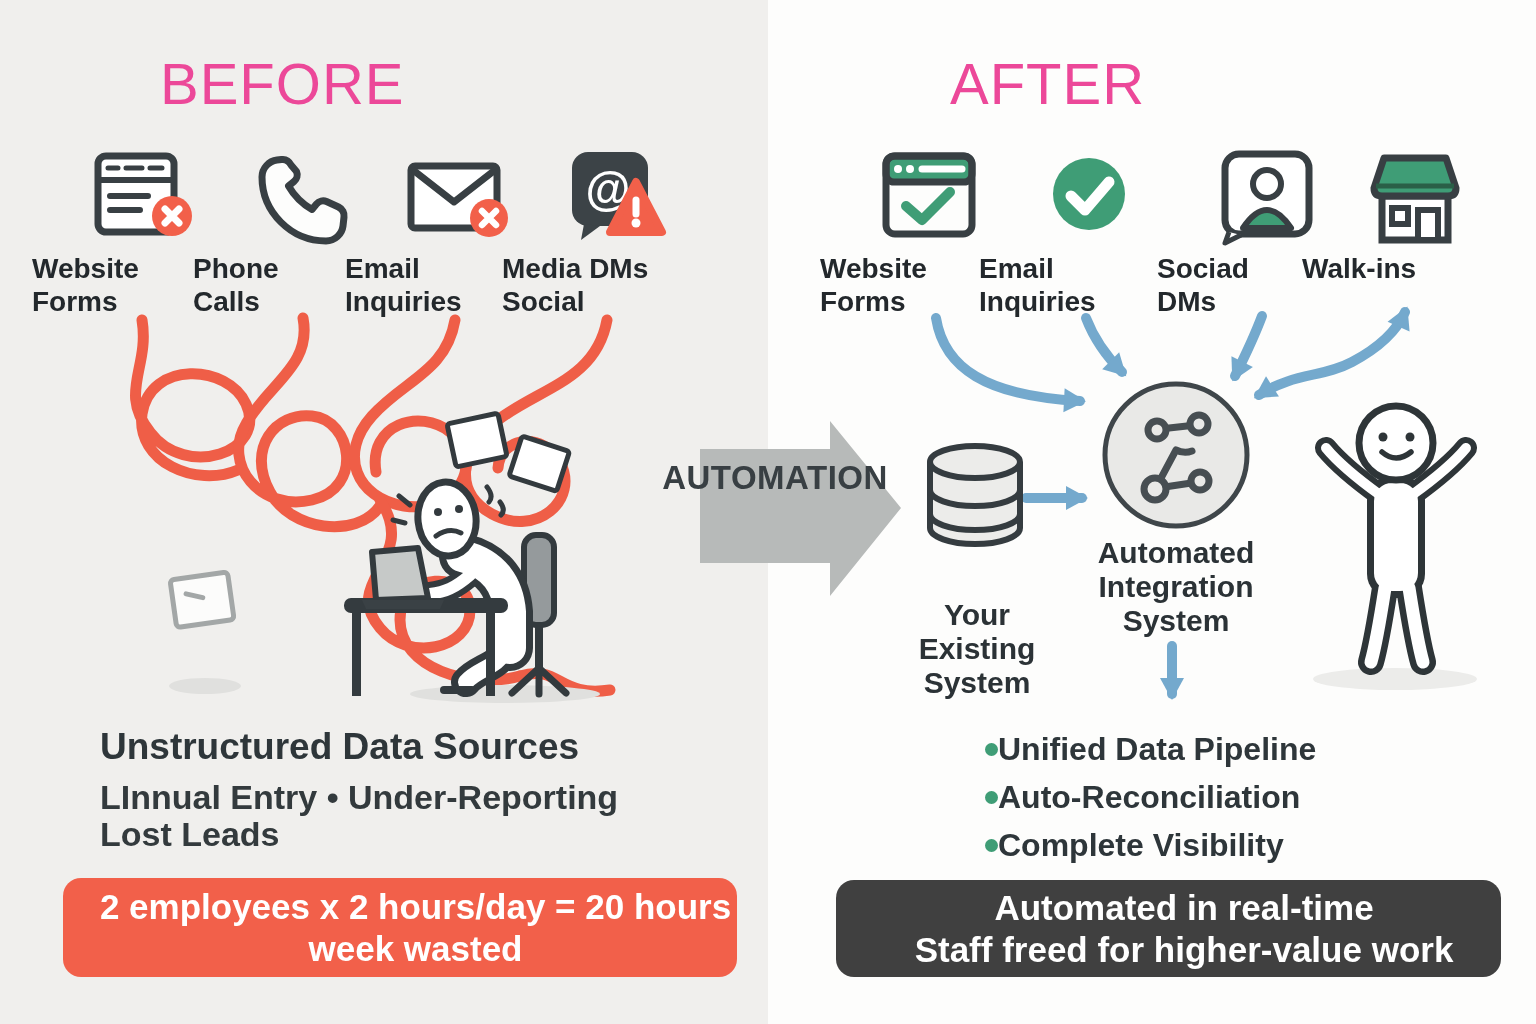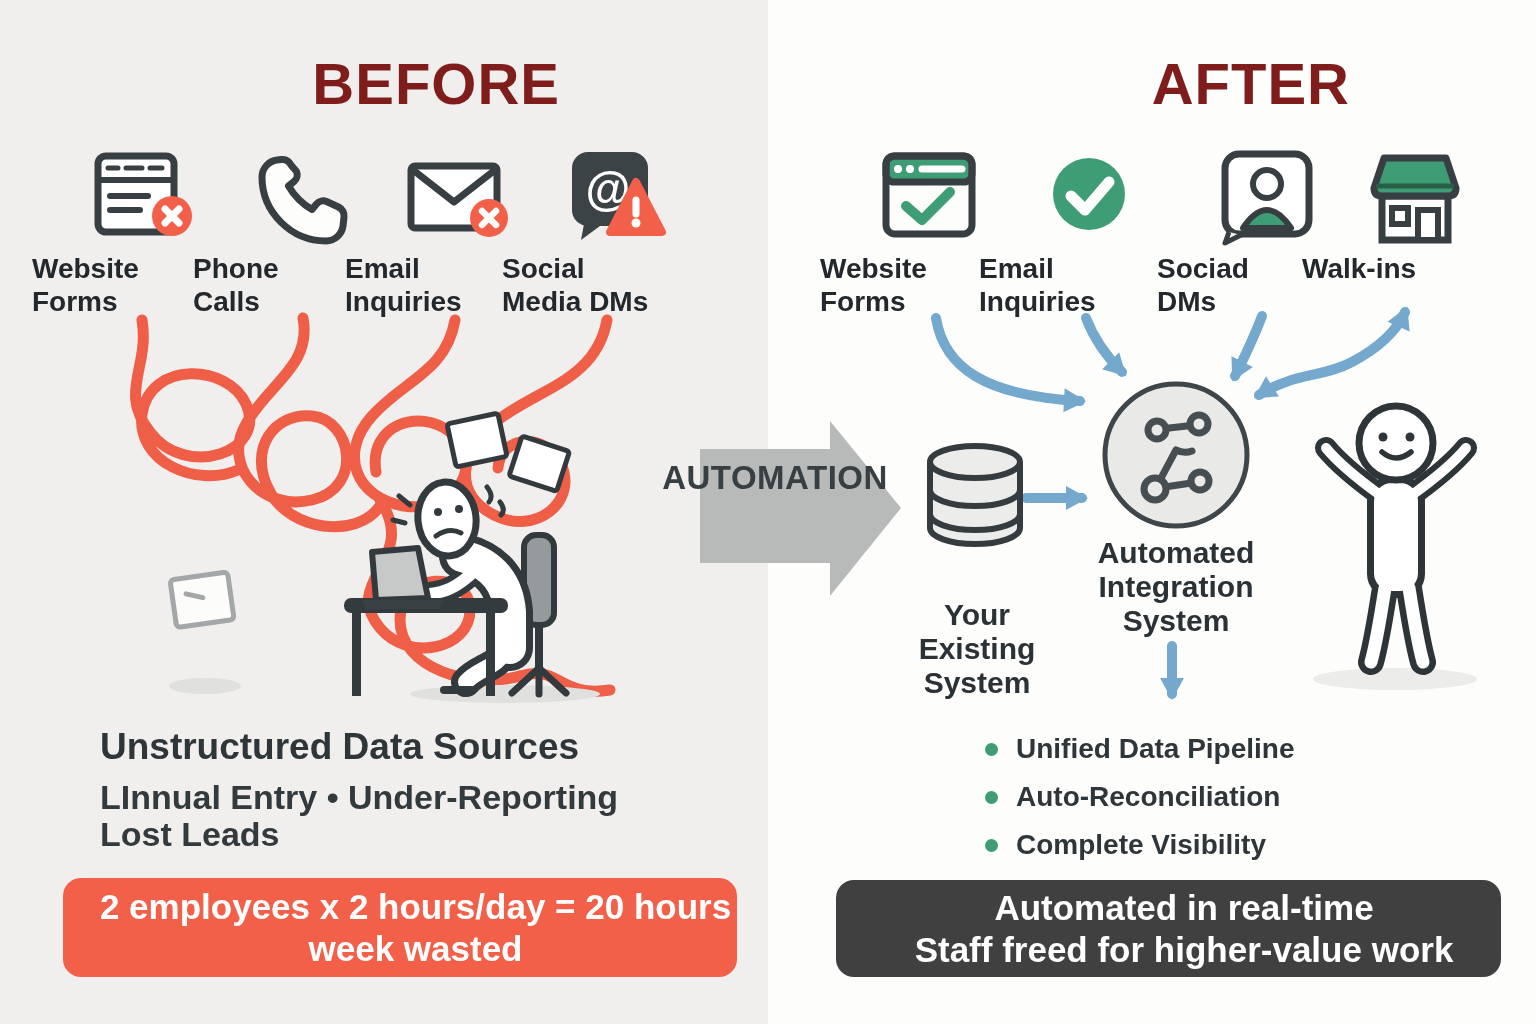--- a/index.html
+++ b/index.html
@@ -4,22 +4,22 @@
 <style>
   html,body{margin:0;padding:0;background:#ffffff;}
   .stage{
     position:relative;width:1536px;height:1024px;overflow:hidden;
     font-family:"Liberation Sans",sans-serif;
   }
   .panel{position:absolute;top:0;height:1024px;}
   .panel-left{left:0;width:768px;background:#f0efed;}
   .panel-right{left:768px;width:768px;background:#fdfdfc;}
   .heading{
-    position:absolute;top:50px;width:400px;text-align:right;
-    font-size:58px;font-weight:700;letter-spacing:1px;color:#7f1d1d;
+    position:absolute;top:50px;width:400px;text-align:left;
+    font-size:58px;font-weight:400;letter-spacing:1px;color:#ec4899;
   }
   .src-icon{position:absolute;top:148px;width:116px;height:100px;}
   .src-label{
     position:absolute;top:252px;width:220px;
     font-size:28px;font-weight:700;color:#23282c;line-height:33px;
   }
   .src-label span{display:block;}
   .scene{position:absolute;left:0;top:0;width:1536px;height:1024px;}
   .ai-label{
     position:absolute;left:640px;top:458px;width:270px;text-align:center;
@@ -32,22 +32,22 @@
     color:#2b3236;line-height:34px;
   }
   .node-label span{display:block;}
   .caption-title{
     position:absolute;left:100px;top:726px;font-size:37px;font-weight:700;color:#2e363a;
   }
   .caption-line{
     position:absolute;left:100px;font-size:34px;font-weight:600;color:#333a3d;
   }
   .benefit-row{
-    position:absolute;left:985px;height:44px;display:flex;align-items:center;gap:18px;
-    font-size:28px;font-weight:700;color:#2e363a;
+    position:absolute;left:985px;height:44px;display:flex;align-items:center;
+    font-size:32px;font-weight:700;color:#2e363a;
   }
   .dot{width:13px;height:13px;border-radius:50%;background:#3f9d76;flex:0 0 auto;}
   .banner{
     position:absolute;border-radius:18px;color:#ffffff;display:flex;flex-direction:column;
     align-items:center;justify-content:center;text-align:center;
     font-size:35px;font-weight:700;line-height:42px;padding-left:31px;
   }
   .banner-red{left:63px;top:878px;width:643px;height:99px;background:#f2604a;}
   .banner-green{left:836px;top:880px;width:634px;height:97px;background:#404040;}
 </style>
@@ -238,22 +238,22 @@
   </div>
   <div class="src-label" style="left:193px;">
     <span>Phone</span>
     <span>Calls</span>
   </div>
   <div class="src-label" style="left:345px;">
     <span>Email</span>
     <span>Inquiries</span>
   </div>
   <div class="src-label" style="left:502px;">
+    <span>Media DMs</span>
     <span>Social</span>
-    <span>Media DMs</span>
   </div>
 
   <div class="src-label" style="left:820px;">
     <span>Website</span>
     <span>Forms</span>
   </div>
   <div class="src-label" style="left:979px;">
     <span>Email</span>
     <span>Inquiries</span>
   </div>

